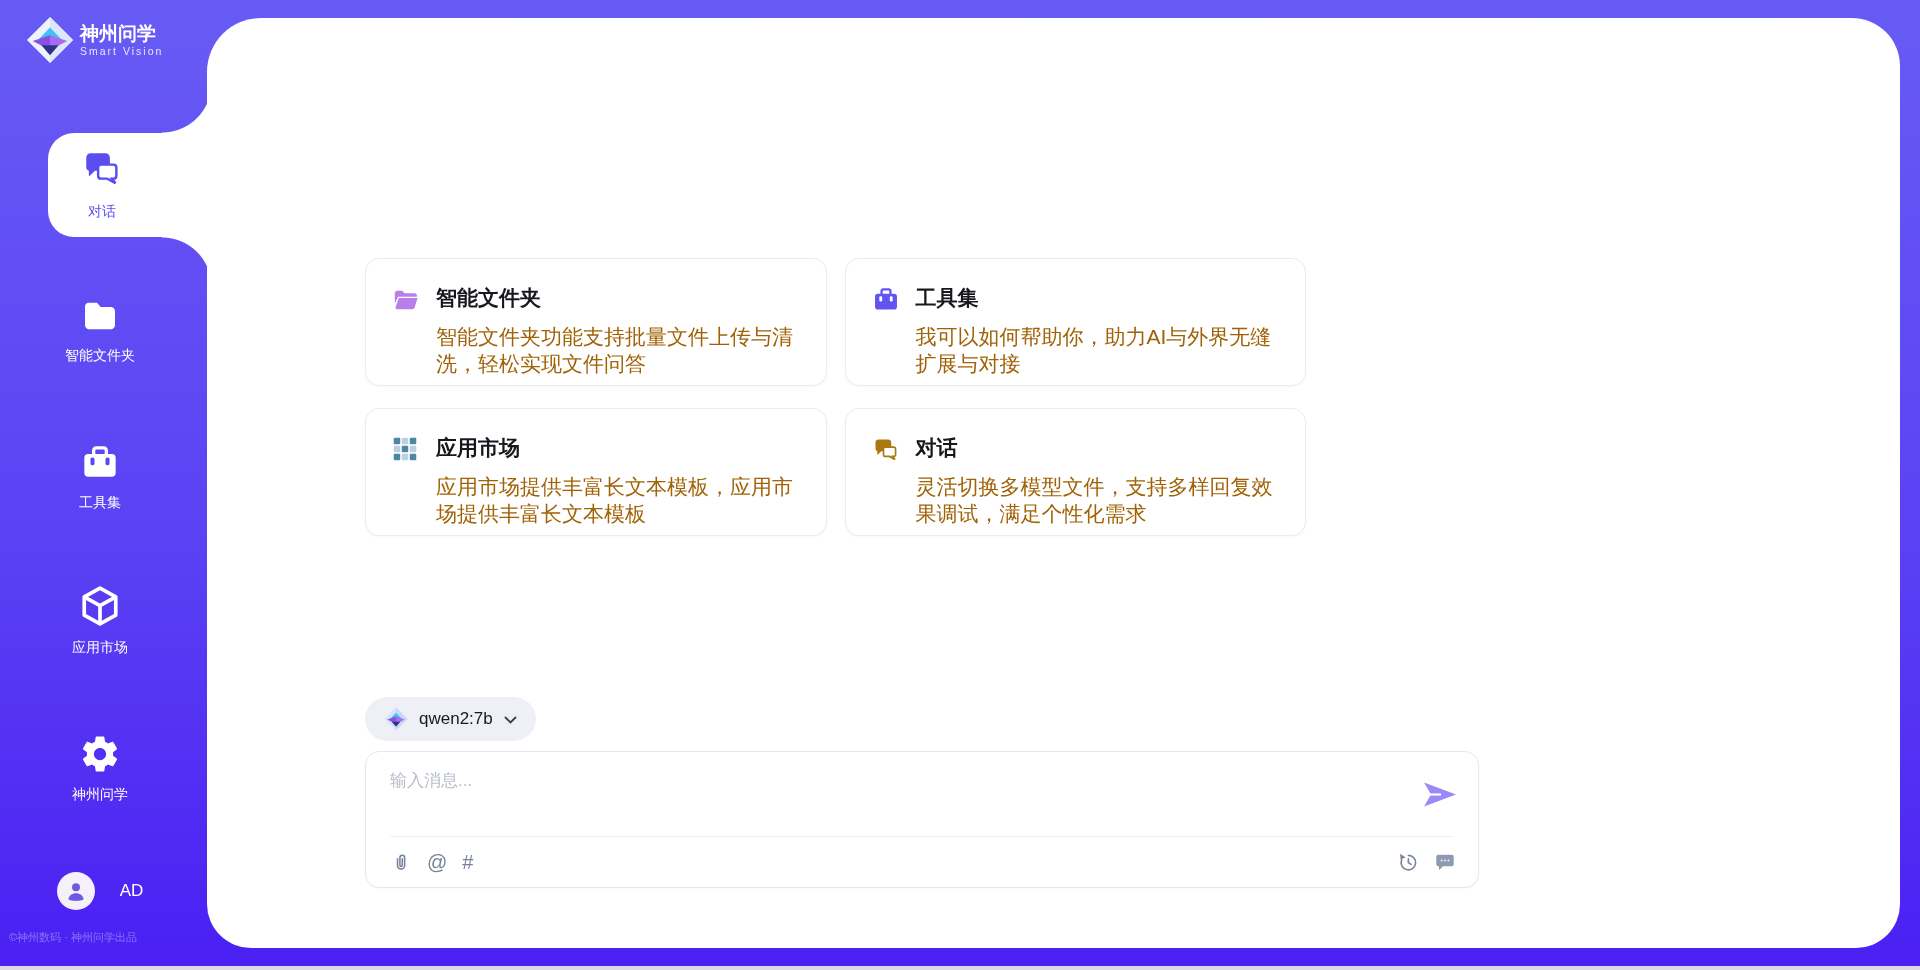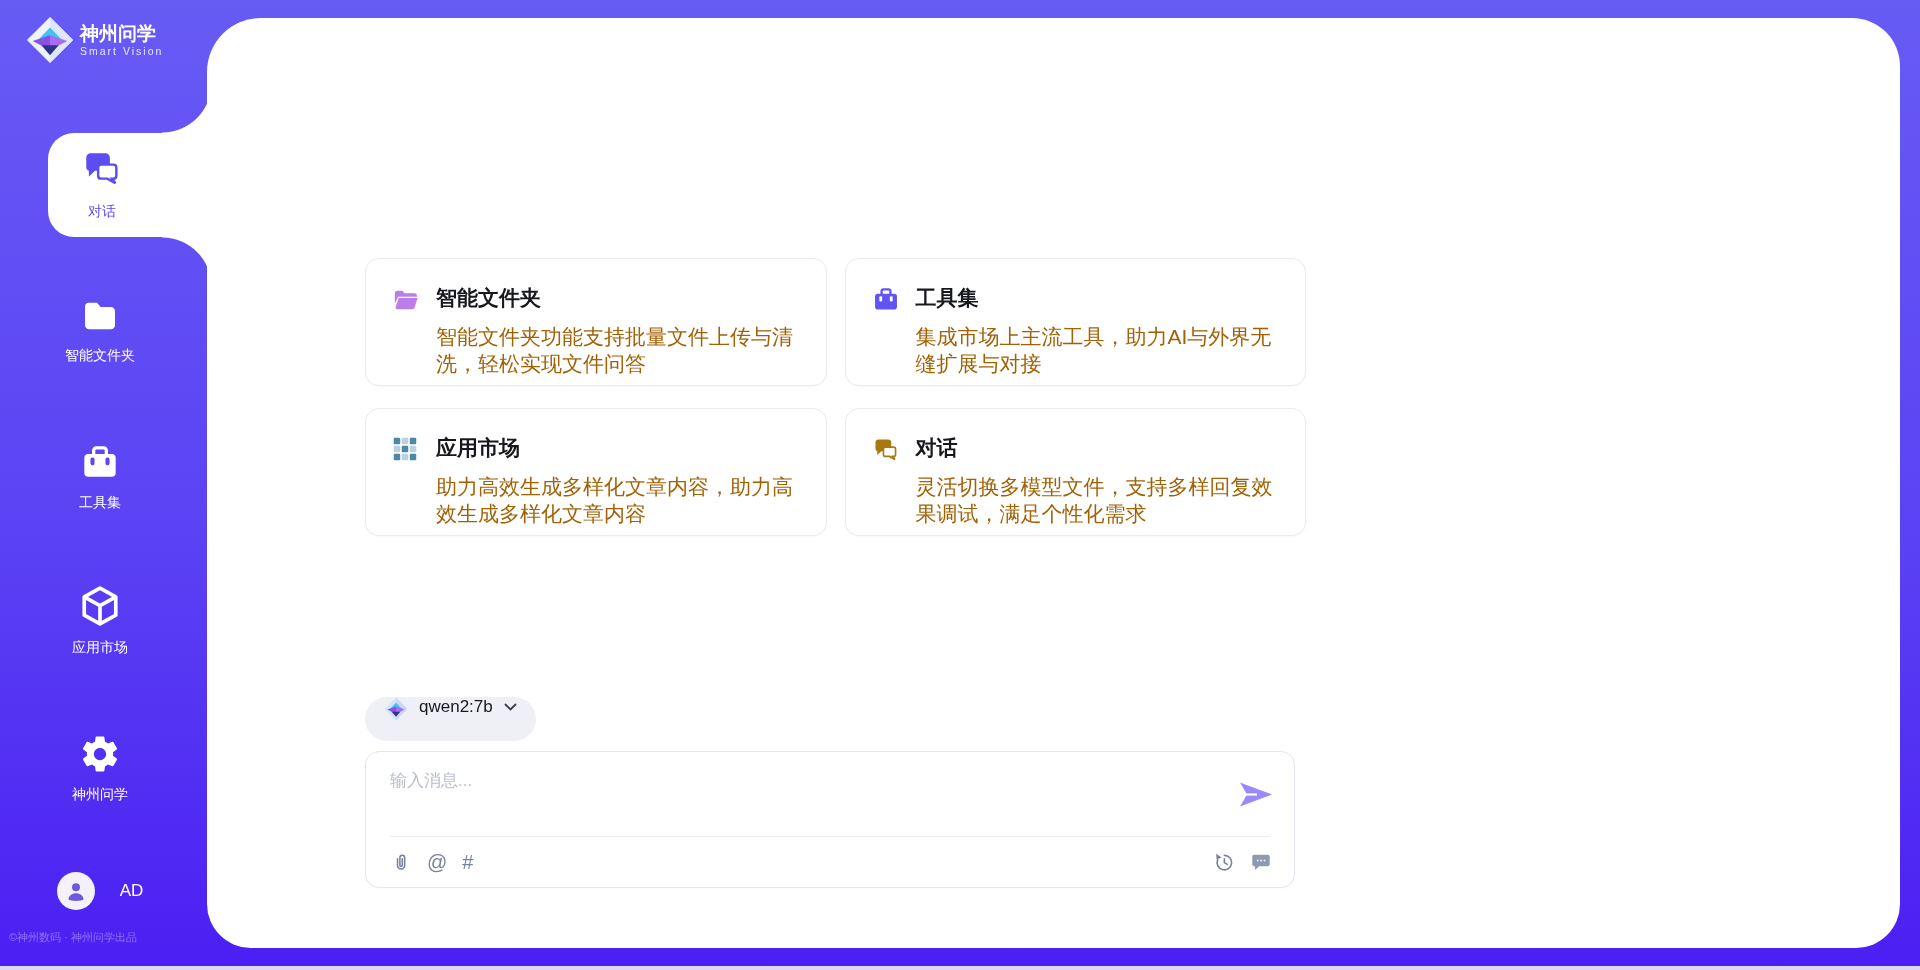--- a/index.html
+++ b/index.html
@@ -65,26 +65,26 @@
   .card { height:128px; background:#fff; border:1px solid #e9ebf2;
     border-radius:14px; padding:25px 26px 0 26px; display:flex; gap:16px;
     box-shadow:0 1px 3px rgba(22,22,60,0.03); cursor:pointer; }
   .card-icon { width:28px; flex:0 0 28px; padding-top:2px; }
   .card-title { font-size:21px; font-weight:bold; color:#17181d;
     margin-bottom:11px; }
   .card-desc { font-size:21px; color:#a16207; line-height:27px; }
 
   
   .model-pill { position:absolute; left:0; top:697px; height:44px;
-    display:inline-flex; gap:11px; padding:0 19px;
+    display:inline-flex; align-items:center; gap:11px; padding:0 19px;
     background:#eef0f6; border-radius:22px; cursor:pointer; }
   .model-pill .logo { width:24px; height:24px; }
   .model-name { font-size:17px; color:#17191f; }
 
-  .input-card { position:absolute; left:0; top:751px; width:930px; height:137px;
+  .input-card { position:absolute; left:0; top:751px; width:1114px; height:137px;
     background:#fff; border:1px solid #e4e7ef; border-radius:14px;
     box-shadow:0 1px 2px rgba(22,22,60,0.02); }
   .msg-input { position:absolute; left:24px; top:17px; width:820px; height:58px;
     border:none; outline:none; resize:none; background:transparent;
     font-family:inherit; font-size:17px; color:#31343b; }
   .msg-input::placeholder { color:#b7bdc9; }
   .send-btn { position:absolute; right:21px; top:29px; background:none;
     border:none; cursor:pointer; padding:0; line-height:0; }
   .input-divider { position:absolute; left:24px; right:24px; top:84px;
     border-top:1px solid #edeff4; }
@@ -206,41 +206,41 @@
       <span class="card-icon">
         <svg viewBox="0 0 24 24" width="28" height="28">
           <rect x="8.2" y="2.9" width="7.6" height="5.2" rx="1.6" fill="none" stroke="#6254f3" stroke-width="2"></rect>
           <rect x="2.6" y="6.6" width="18.8" height="13.6" rx="2.4" fill="#6254f3"></rect>
           <rect x="6.3" y="8.7" width="2.4" height="4.6" rx="1" fill="#ffffff"></rect>
           <rect x="15.3" y="8.7" width="2.4" height="4.6" rx="1" fill="#ffffff"></rect>
         </svg>
       </span>
       <span>
         <div class="card-title">工具集</div>
-        <div class="card-desc">集成市场上主流工具，助力AI与外界无缝扩展与对接</div>
+        <div class="card-desc">我可以如何帮助你，助力AI与外界无缝扩展与对接</div>
       </span>
     </div>
 
     <div class="card">
       <span class="card-icon">
         <svg viewBox="0 0 24 24" width="26" height="26">
           <rect x="1.6" y="1.6" width="6" height="6" rx="1" fill="#4e86a6"></rect>
           <rect x="9" y="1.6" width="6" height="6" rx="1" fill="#b9d3de"></rect>
           <rect x="16.4" y="1.6" width="6" height="6" rx="1" fill="#4e86a6"></rect>
           <rect x="1.6" y="9" width="6" height="6" rx="1" fill="#b9d3de"></rect>
           <rect x="9" y="9" width="6" height="6" rx="1" fill="#4e86a6"></rect>
           <rect x="16.4" y="9" width="6" height="6" rx="1" fill="#b9d3de"></rect>
           <rect x="1.6" y="16.4" width="6" height="6" rx="1" fill="#4e86a6"></rect>
           <rect x="9" y="16.4" width="6" height="6" rx="1" fill="#b9d3de"></rect>
           <rect x="16.4" y="16.4" width="6" height="6" rx="1" fill="#4e86a6"></rect>
         </svg>
       </span>
       <span>
         <div class="card-title">应用市场</div>
-        <div class="card-desc">助力高效生成多样化文章内容，助力高效生成多样化文章内容</div>
+        <div class="card-desc">应用市场提供丰富长文本模板，应用市场提供丰富长文本模板</div>
       </span>
     </div>
 
     <div class="card">
       <span class="card-icon">
         <svg viewBox="0 0 48 48" width="28" height="28">
           <path d="M6 11c0-2.8 2.2-5 5-5h17c2.8 0 5 2.2 5 5v10c0 2.8-2.2 5-5 5H16l-7 6.5V26c-1.8-.4-3-2-3-4Z" fill="#a9790f"></path>
           <path d="M23 19h14c1.9 0 3.4 1.5 3.4 3.4v9.2c0 1.9-1.5 3.4-3.4 3.4h-1.6l4 5.3-9.4-5.3H23c-1.9 0-3.4-1.5-3.4-3.4v-9.2c0-1.9 1.5-3.4 3.4-3.4Z" fill="#ffffff" stroke="#a9790f" stroke-width="2.8"></path>
         </svg>
       </span>

